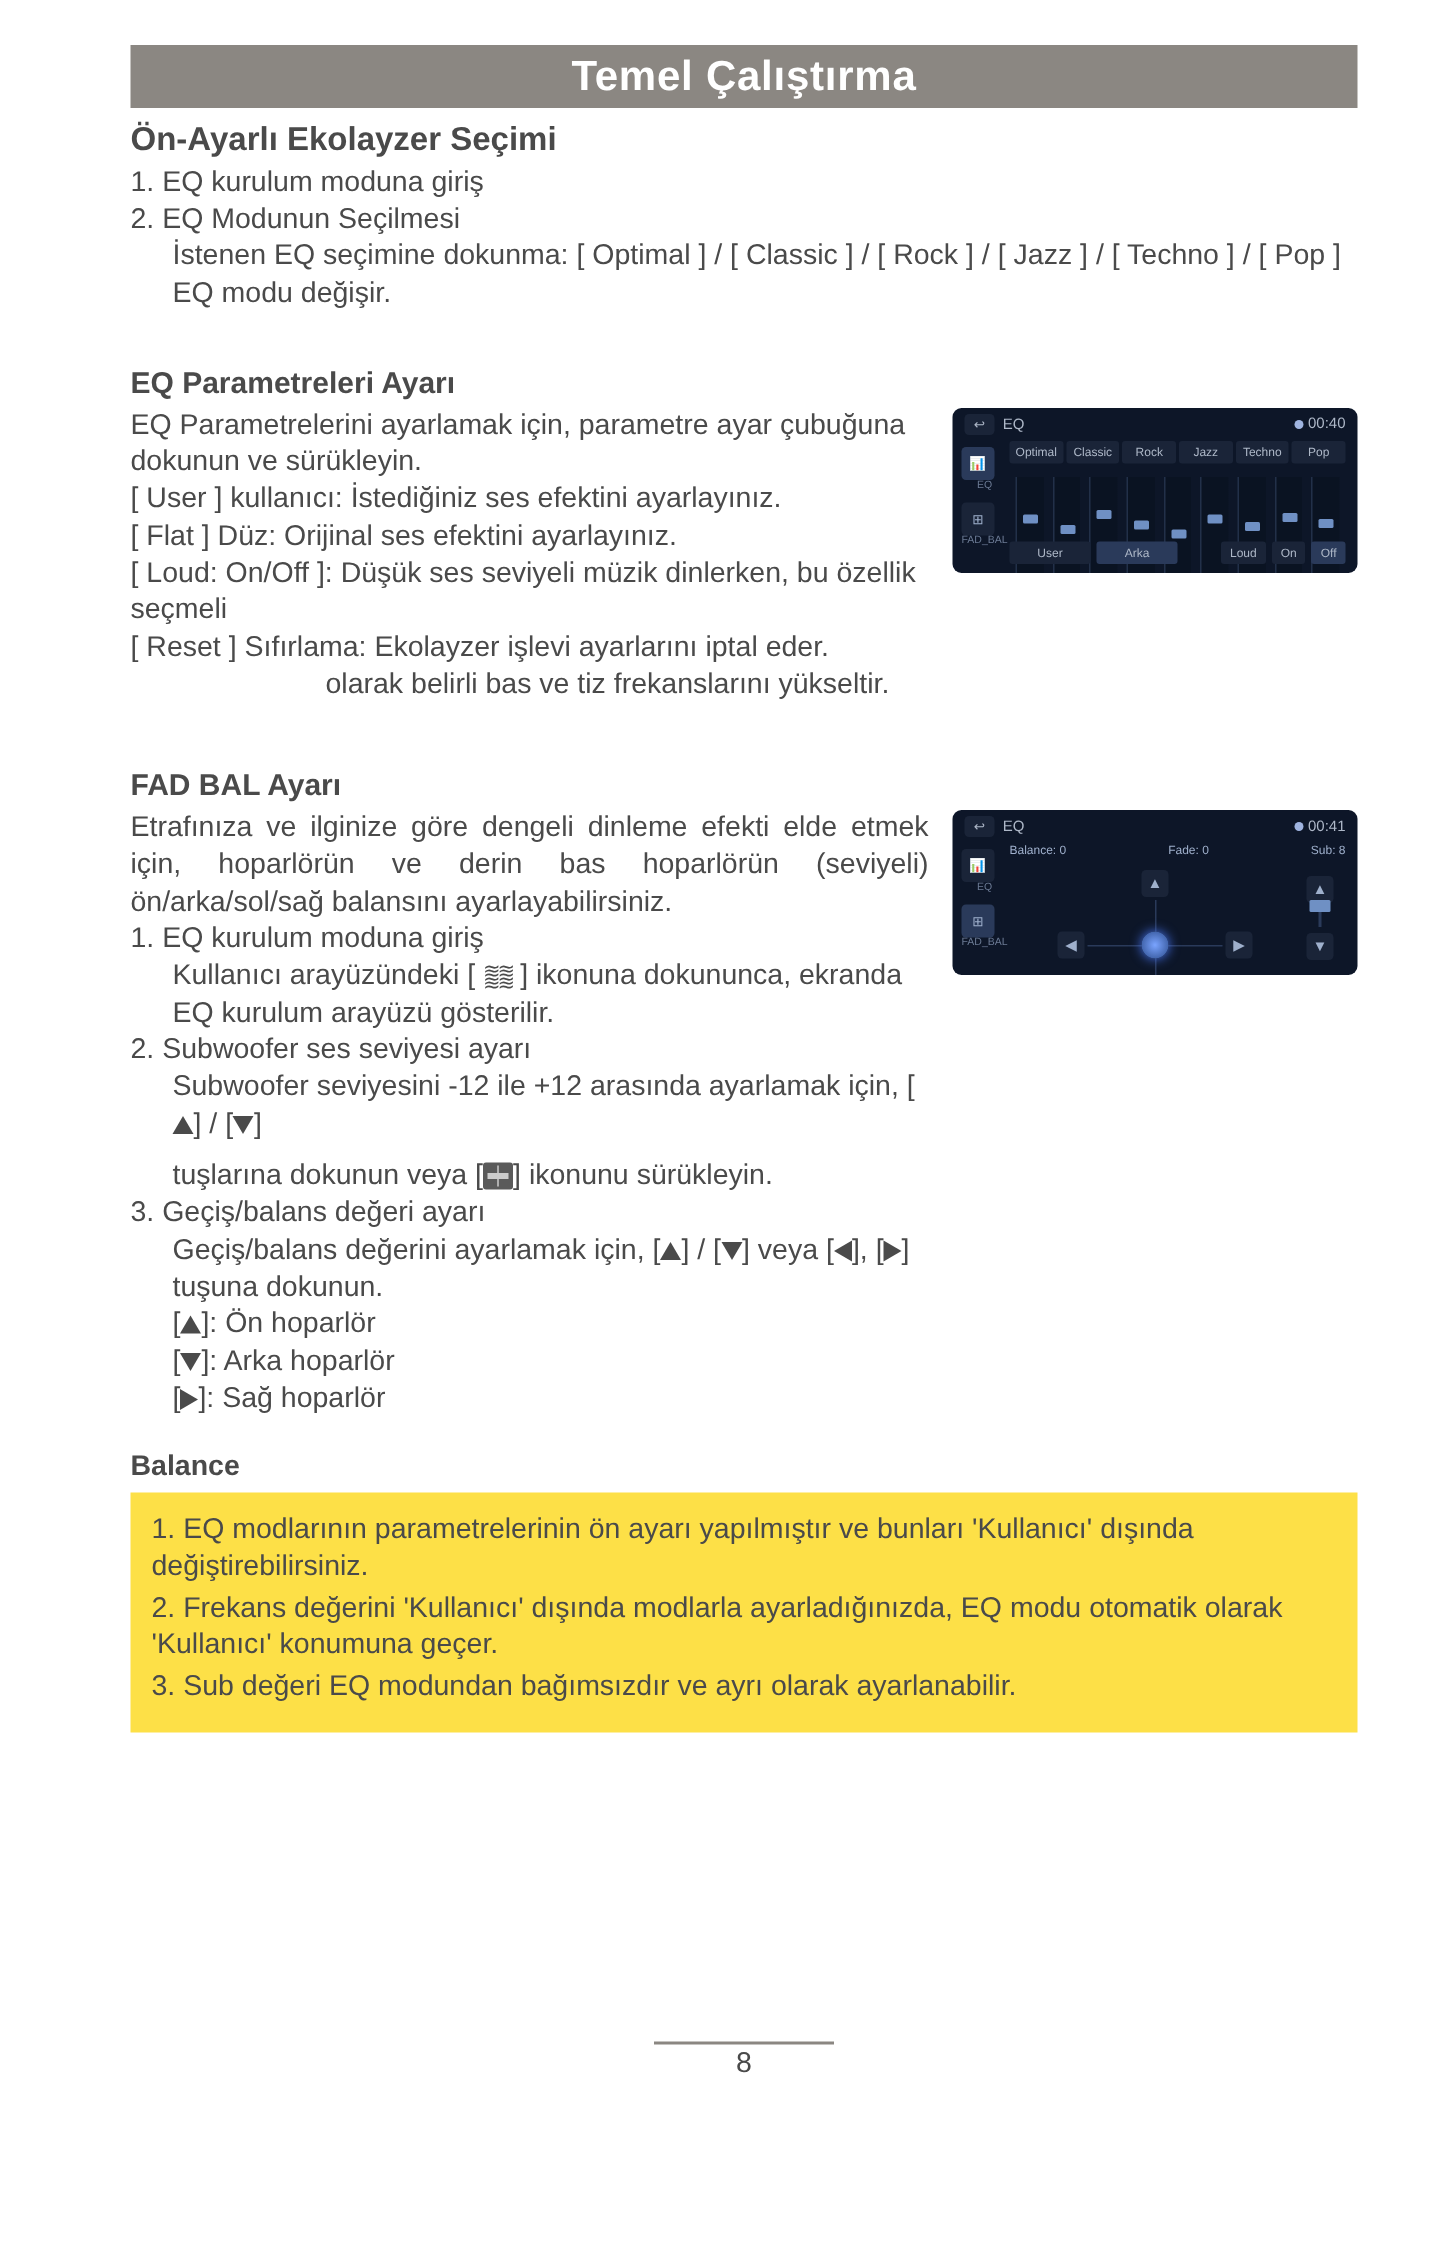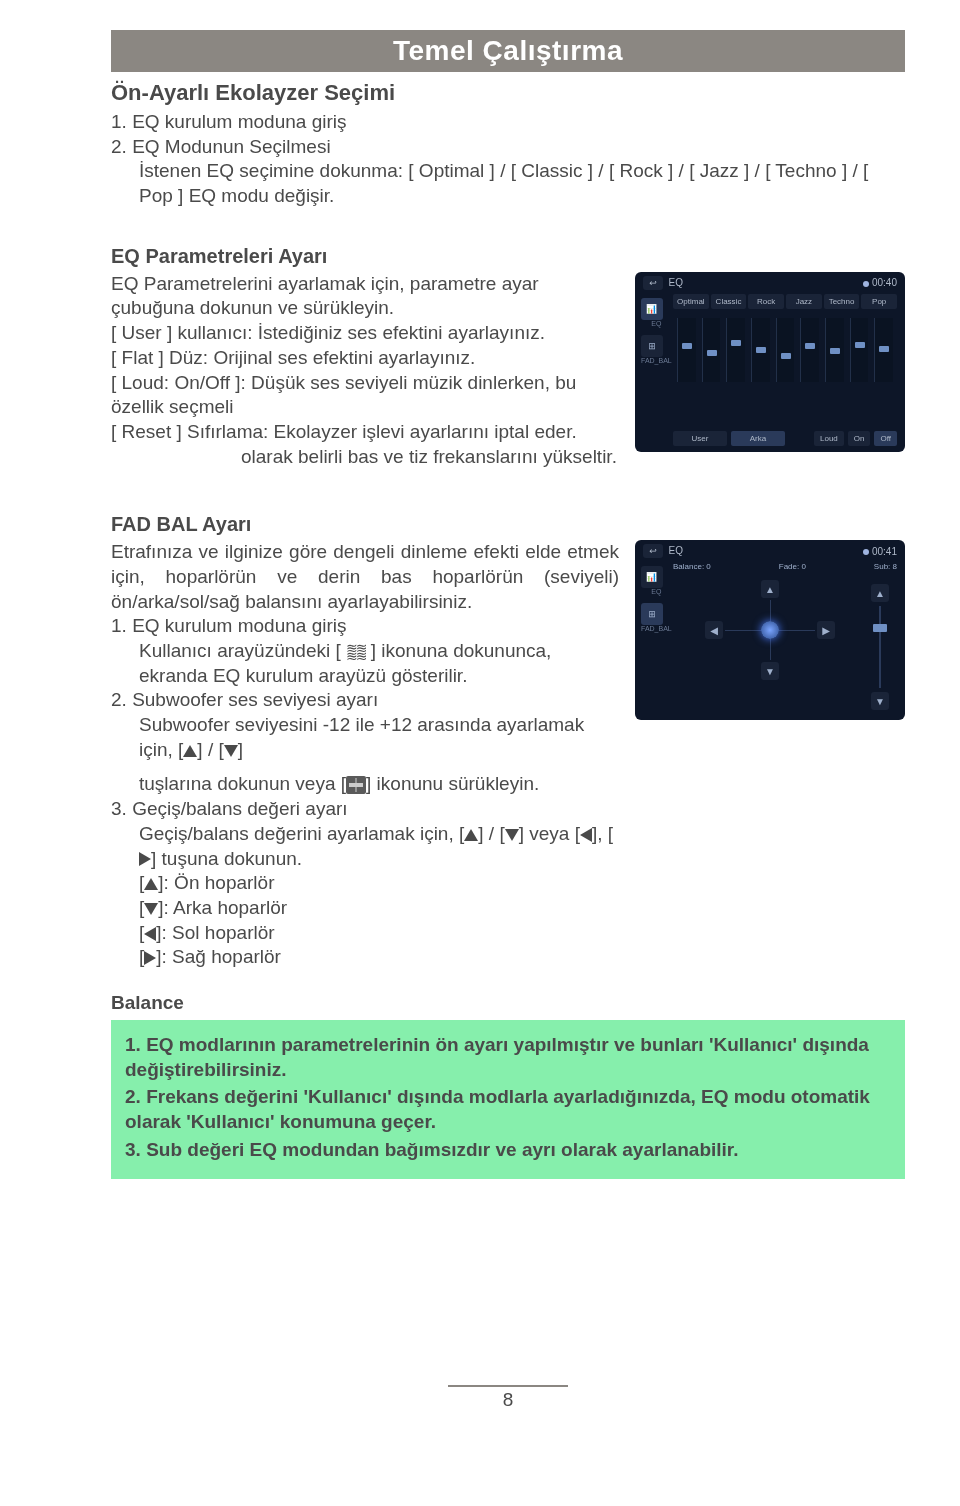--- a/index.html
+++ b/index.html
@@ -6,21 +6,20 @@
   body {
     margin: 0;
     padding: 0;
     font-family: Arial, Helvetica, sans-serif;
     background: #fff;
     color: #4a4a4a;
     width: 960px;
   }
   .page {
     padding: 30px 55px 20px 87px;
-    margin-left: 24px;
   }
   .title-bar {
     background: #8b8782;
     height: 42px;
     margin-bottom: 8px;
     position: relative;
   }
   .title-bar-text {
     color: #fff;
     font-size: 28px;
@@ -54,21 +53,21 @@
     display: flex;
     gap: 16px;
     margin-top: 4px;
   }
   .col-text {
     flex: 1;
   }
   .screenshot {
     width: 270px;
     min-width: 270px;
-    height: 180px;
+    height: 110px;
     background: #0d1628;
     border-radius: 6px;
     position: relative;
     color: #cfd6e2;
     font-size: 10px;
     overflow: hidden;
   }
   .shot-top {
     display: flex;
     align-items: center;
@@ -217,23 +216,22 @@
   }
   .bal-line-h { height: 1px; left: 20px; right: 20px; top: 50%; }
   .bal-line-v { width: 1px; top: 20px; bottom: 20px; left: 50%; }
 
   .notes-title {
     font-size: 19px;
     font-weight: bold;
     margin: 22px 0 6px 0;
   }
   .notes-box {
-    background: #86efac;
+    background: #fde047;
     padding: 10px 14px 14px 14px;
-    font-weight: bold;
   }
   .notes-box p {
     margin: 3px 0;
     font-size: 19px;
     line-height: 1.3;
     color: #4a4a4a;
   }
   .page-number {
     text-align: center;
     font-size: 19px;
@@ -404,21 +402,20 @@
       </p>
       <p class="body-text indent" style="margin-top:10px">
         <span>tuşlarına dokunun veya [</span><span class="slider-inline-icon"></span><span>] ikonunu sürükleyin.</span>
       </p>
       <p class="body-text"><span>3. </span><span>Geçiş/balans değeri ayarı</span></p>
       <p class="body-text indent">
         <span>Geçiş/balans değerini ayarlamak için, [</span><span class="tri-up"></span><span>] / [</span><span class="tri-down"></span><span>] veya [</span><span class="tri-left"></span><span>], [</span><span class="tri-right"></span><span>] tuşuna dokunun.</span>
       </p>
       <p class="body-text indent">[<span class="tri-up"></span><span>]: Ön hoparlör</span></p>
       <p class="body-text indent">[<span class="tri-down"></span><span>]: Arka hoparlör</span></p>
-      <p class="body-text indent">[<span class="tri-left"></span><span>]: Sol hoparlör</span></p>
       <p class="body-text indent">[<span class="tri-right"></span><span>]: Sağ hoparlör</span></p>
     </div>
     <div class="screenshot">
       <div class="shot-top">
         <span><span class="shot-back">↩</span>&nbsp;&nbsp;<span>EQ</span></span>
         <span class="shot-time"><span class="dot"></span><span>00:41</span></span>
       </div>
       <div class="shot-left">
         <div>
           <div class="shot-icon">📊</div>

